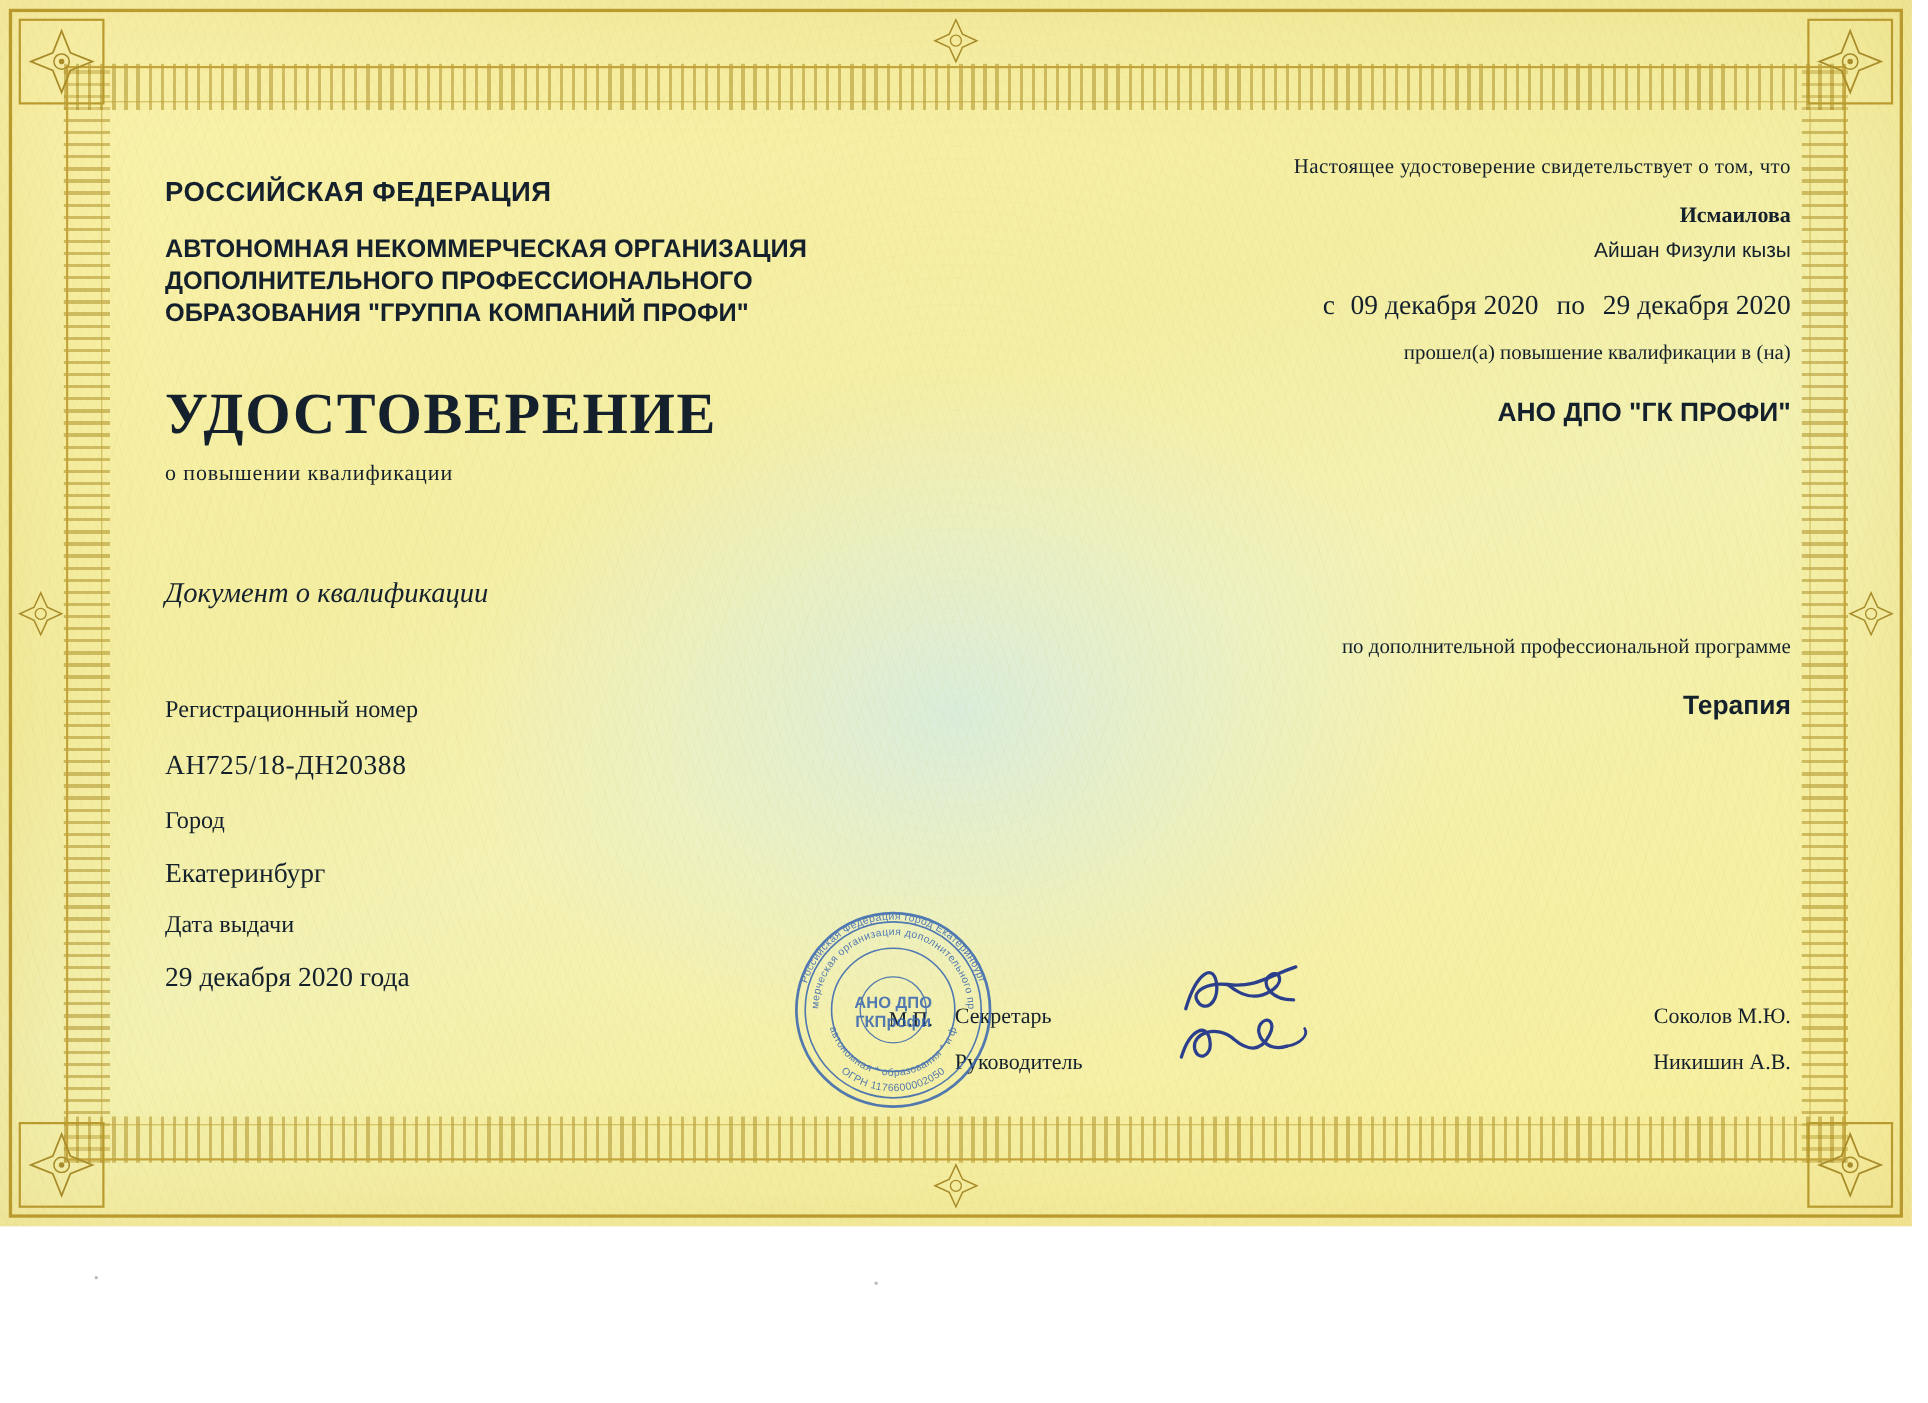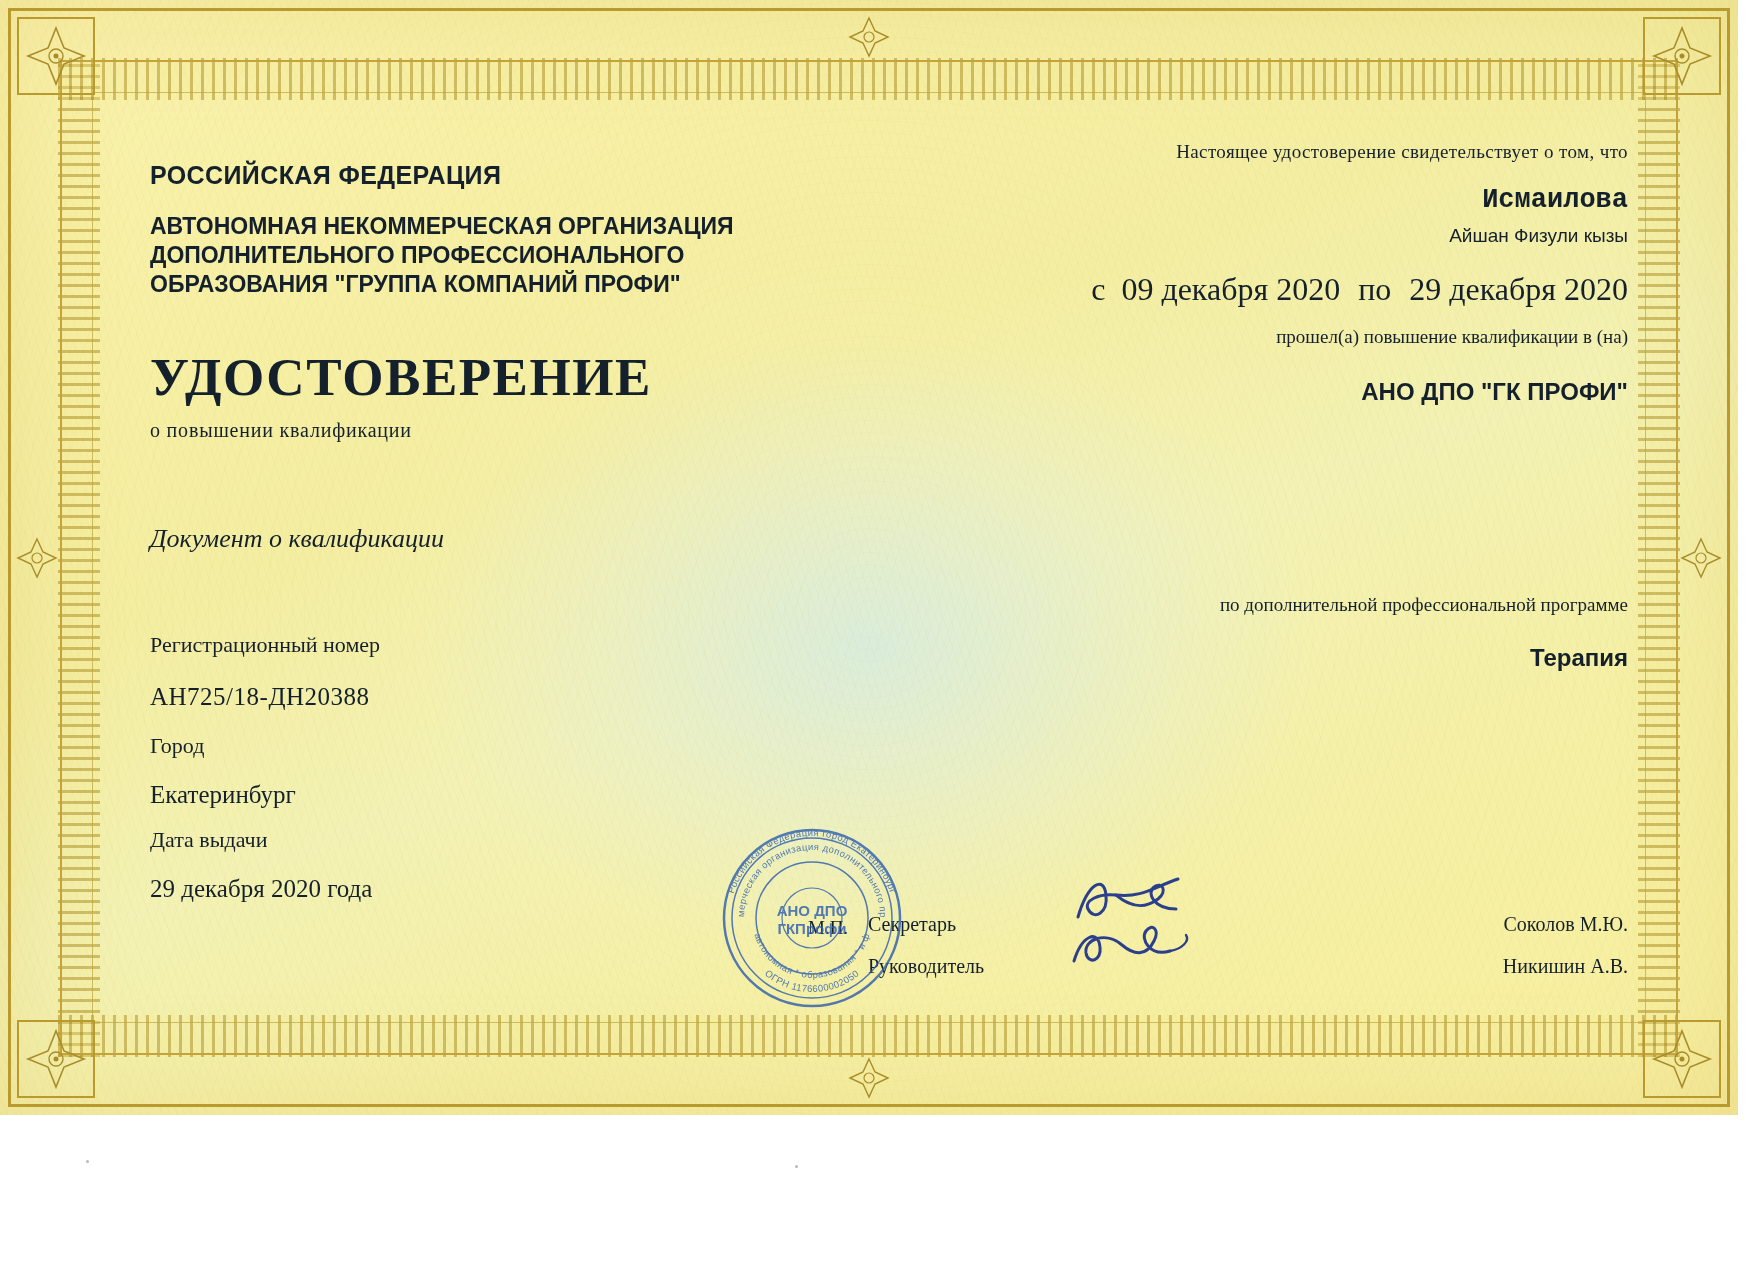--- a/index.html
+++ b/index.html
@@ -199,34 +199,34 @@
     margin-top: 22px;
   }
 
   .attest-line {
     font-family: "Liberation Serif", serif;
     font-size: 19px;
     letter-spacing: 0.4px;
     margin-top: 36px;
   }
   .person-last {
-    font-family: Liberation Mono, monospace;
-    font-weight: bold;
-    font-size: 27px;
+    font-family: Liberation Serif, serif;
+    font-weight: bold;
+    font-size: 20px;
     margin-top: 22px;
   }
   .person-first {
     font-family: "Liberation Sans", sans-serif;
     font-weight: normal;
     font-size: 19px;
     margin-top: 10px;
   }
   .period {
     font-family: "Liberation Serif", serif;
-    font-size: 32px;
+    font-size: 25px;
     margin-top: 24px;
     white-space: nowrap;
   }
   .period .sep { margin: 0 10px; }
   .period .word { margin: 0 8px; }
   .course-line {
     font-family: "Liberation Serif", serif;
     font-size: 19px;
     margin-top: 18px;
   }

